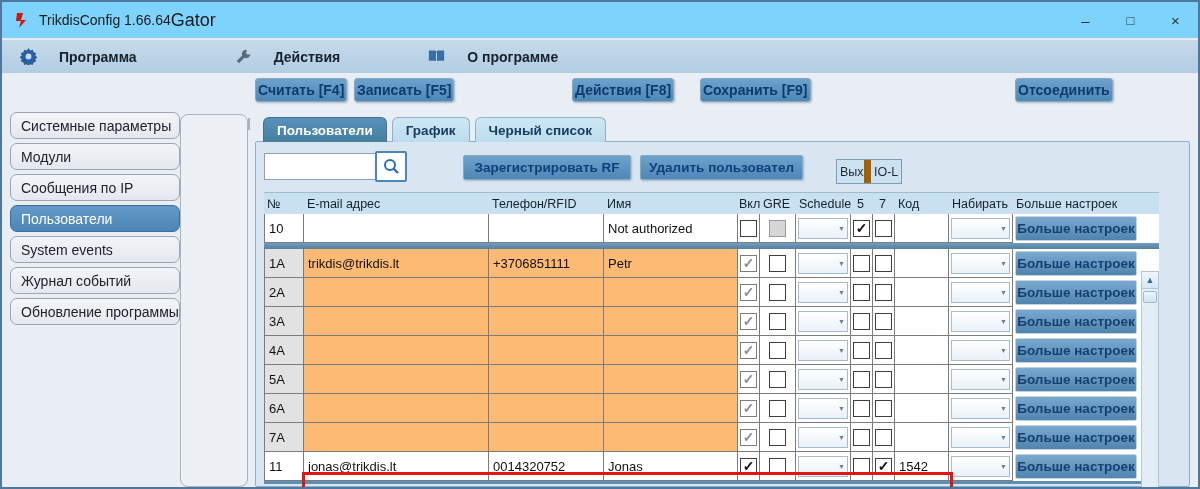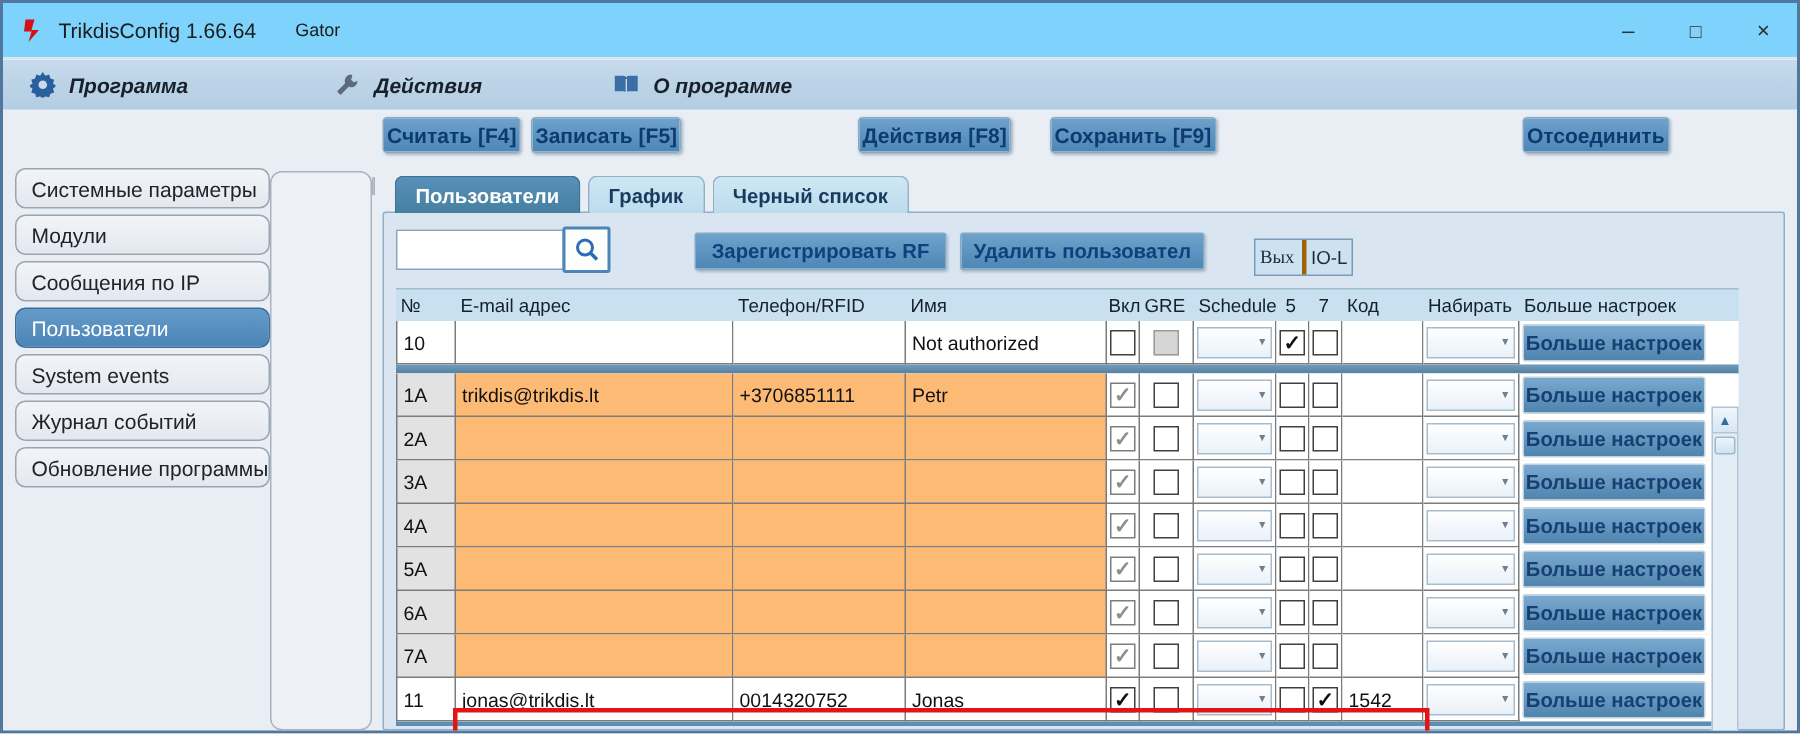--- a/index.html
+++ b/index.html
@@ -3,28 +3,28 @@
 <meta charset="utf-8">
 <style>
   * { margin:0; padding:0; box-sizing:border-box; }
   html,body { width:1200px; height:489px; font-family:"Liberation Sans", sans-serif; background:#f3f4f6; }
   .frame { position:relative; width:1200px; height:489px; background:#e9eef4; border:2px solid #50779d; overflow:hidden; }
 
   
   .titlebar { position:absolute; left:0; top:0; width:100%; height:37px; background:#7dd3fc; display:flex; align-items:center; border-bottom:1px solid #e4e7ea; }
   .app-ico { width:15px; height:17px; margin:0 9px 0 13px; }
   .title-text { font-size:14px; color:#1b1b1b; }
-  .title-device { font-size:12px; color:#1b1b1b; margin-left:26px; }
+  .title-device { font-size:18px; color:#1b1b1b; }
   .win-controls { position:absolute; right:0; top:0; height:37px; display:flex; }
   .win-btn { width:45px; height:37px; display:flex; align-items:center; justify-content:center; font-size:15px; color:#333; cursor:default; }
   .win-btn.max { font-size:13px; }
 
   
   .menubar { position:absolute; left:0; top:38px; width:100%; height:33px; background:linear-gradient(#c6daeb,#b2cde3); display:flex; align-items:center; }
-  .menu-item { display:flex; align-items:center; gap:9px; font-size:14px; font-weight:bold; color:#17202b; padding:0 14px; height:100%;font-style:italic; }
+  .menu-item { display:flex; align-items:center; gap:22px; font-size:14px; font-weight:bold; color:#17202b; padding:0 14px; height:100%; }
   .menu-item:nth-child(1){ margin-left:4px; }
   .menu-item:nth-child(2){ margin-left:70px; }
   .menu-item:nth-child(3){ margin-left:60px; }
   .mi-ico { width:17px; height:17px; }
 
   
   .toolbar { position:absolute; left:0; top:71px; width:100%; height:34px; }
   .tb-btn { position:absolute; top:5px; height:24px; padding:0 2px; background:linear-gradient(#6da2cb,#4d87b6); border:1px solid #87a9c4; border-radius:3px; box-shadow:1px 1px 2px rgba(90,110,130,.45); font-size:14px; font-weight:bold; color:#0e3a72; display:flex; align-items:center; cursor:default; }
 
   
@@ -40,21 +40,21 @@
   .tab.active { background:linear-gradient(#5890ba,#45809f); color:#ffffff; border-color:#3e7396; }
 
   
   .panel { position:absolute; left:253px; top:139px; width:935px; height:346px; background:#d9e6f2; border:1px solid #8fb0c9; border-radius:2px; }
 
   .search-input { position:absolute; left:8px; top:11px; width:112px; height:27px; background:#ffffff; border:1px solid #8ba3b8; font-size:13px; padding:0 4px; }
   .mag-btn { position:absolute; left:119px; top:9px; width:32px; height:31px; background:#fdfefe; border:2px solid #4b86ba; border-radius:2px; display:flex; align-items:center; justify-content:center; cursor:default; }
   .act-btn { position:absolute; top:13px; height:25px; background:linear-gradient(#6da2cb,#4d87b6); border:1px solid #87a9c4; border-radius:2px; box-shadow:1px 1px 2px rgba(90,110,130,.4); font-size:13.5px; font-weight:bold; color:#10407c; display:flex; align-items:center; justify-content:center; overflow:hidden; white-space:nowrap; cursor:default; }
   .float-hdr { position:absolute; left:580px; top:17px; height:25px; display:flex; background:#cde2f0; border:1px solid #7a9cb8; z-index:2; font-size:12.5px; color:#1d2b3a; }
   .float-hdr span { display:flex; align-items:center; padding:0 3px; overflow:hidden; }
-  .float-hdr span:first-child { width:34px; border-right:3px solid #a16207;font-family:Liberation Serif, serif; }
+  .float-hdr span:first-child { width:34px; border-right:7px solid #a16207; }
 
   
   .table { position:absolute; left:8px; top:50px; width:895px; }
   .thead { display:flex; height:22px; background:#c8e0ef; border-top:1px solid #9fbdd2; }
   .hcell { font-size:12.5px; color:#13202e; display:flex; align-items:center; padding-left:3px; overflow:visible; white-space:nowrap; }
   .rows { position:relative; }
   .trow { display:flex; height:29px; background:#ffffff; }
   .cell { border-right:1px solid #7c7c7c; border-bottom:1px solid #7c7c7c; display:flex; align-items:center; font-size:13px; color:#111; padding-left:4px; overflow:hidden; white-space:nowrap; background:#fff; }
   .cell.first { border-left:1px solid #7c7c7c; }
   .trow.gray .cell.g { background:#fdba74; }

